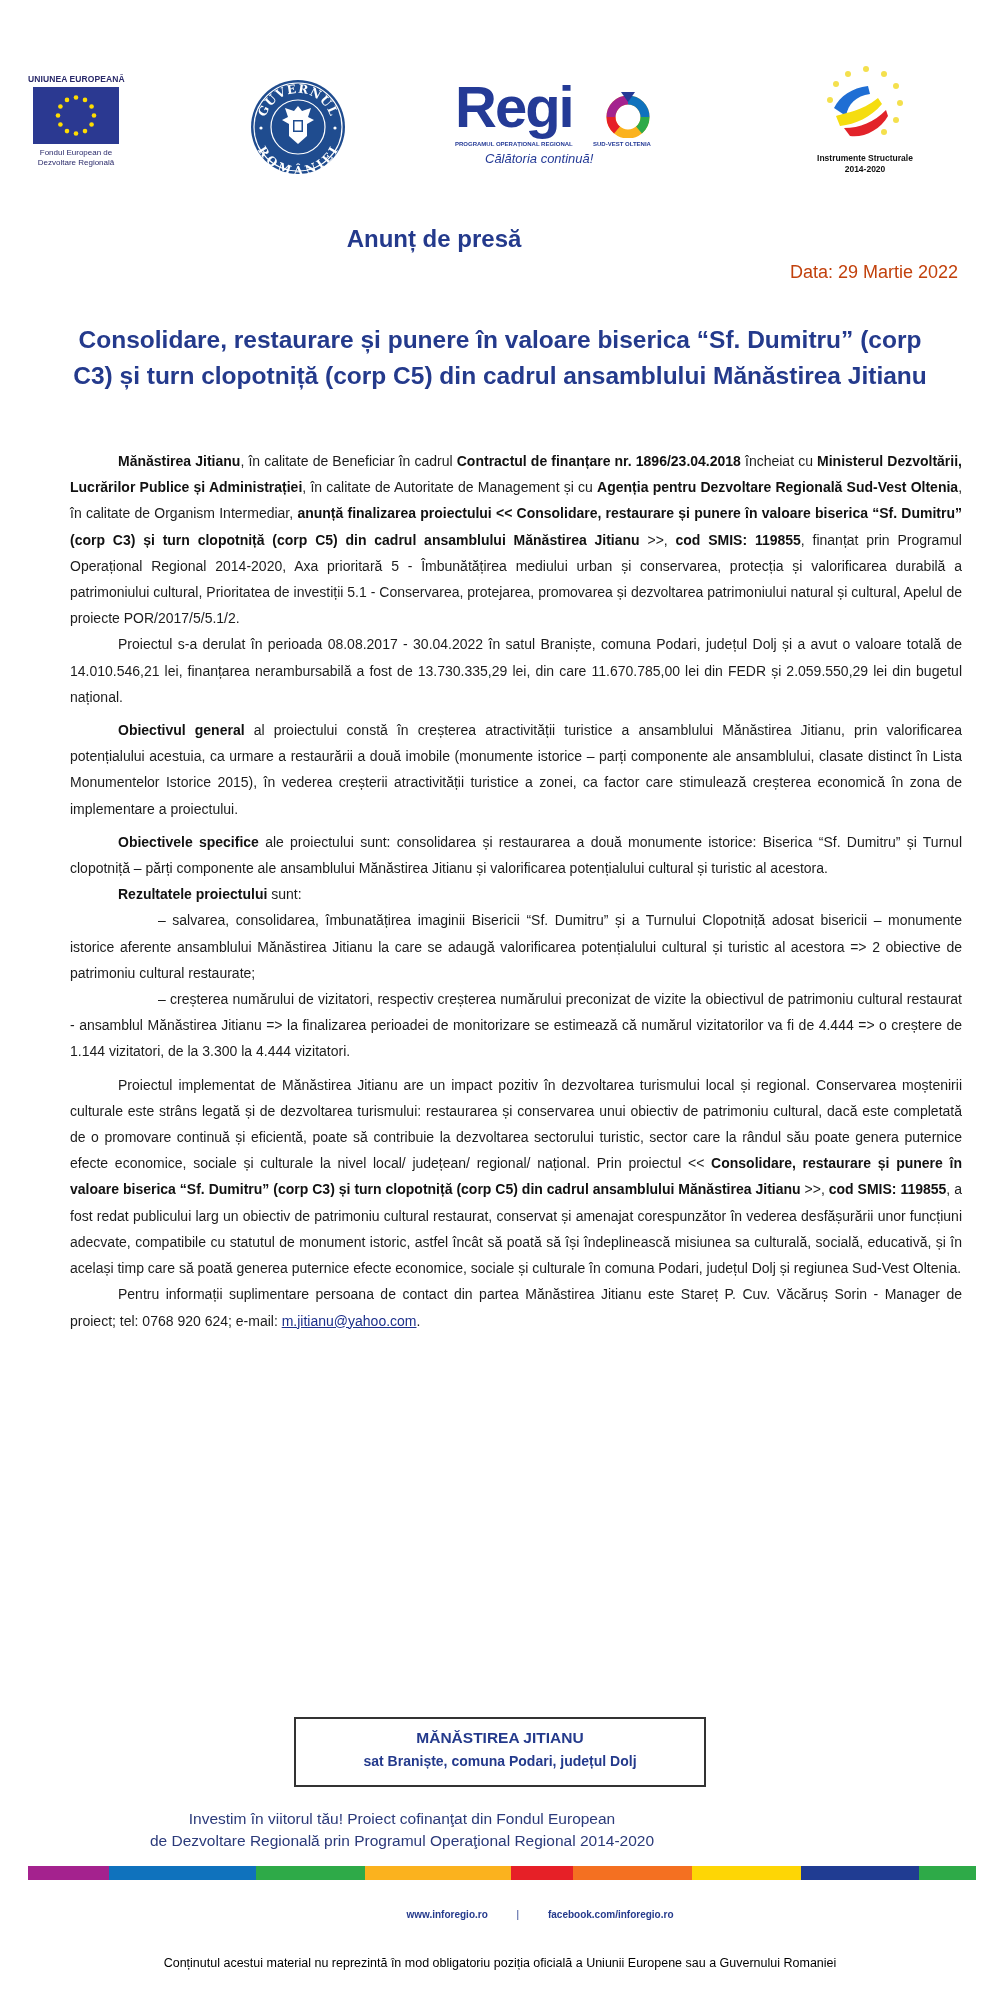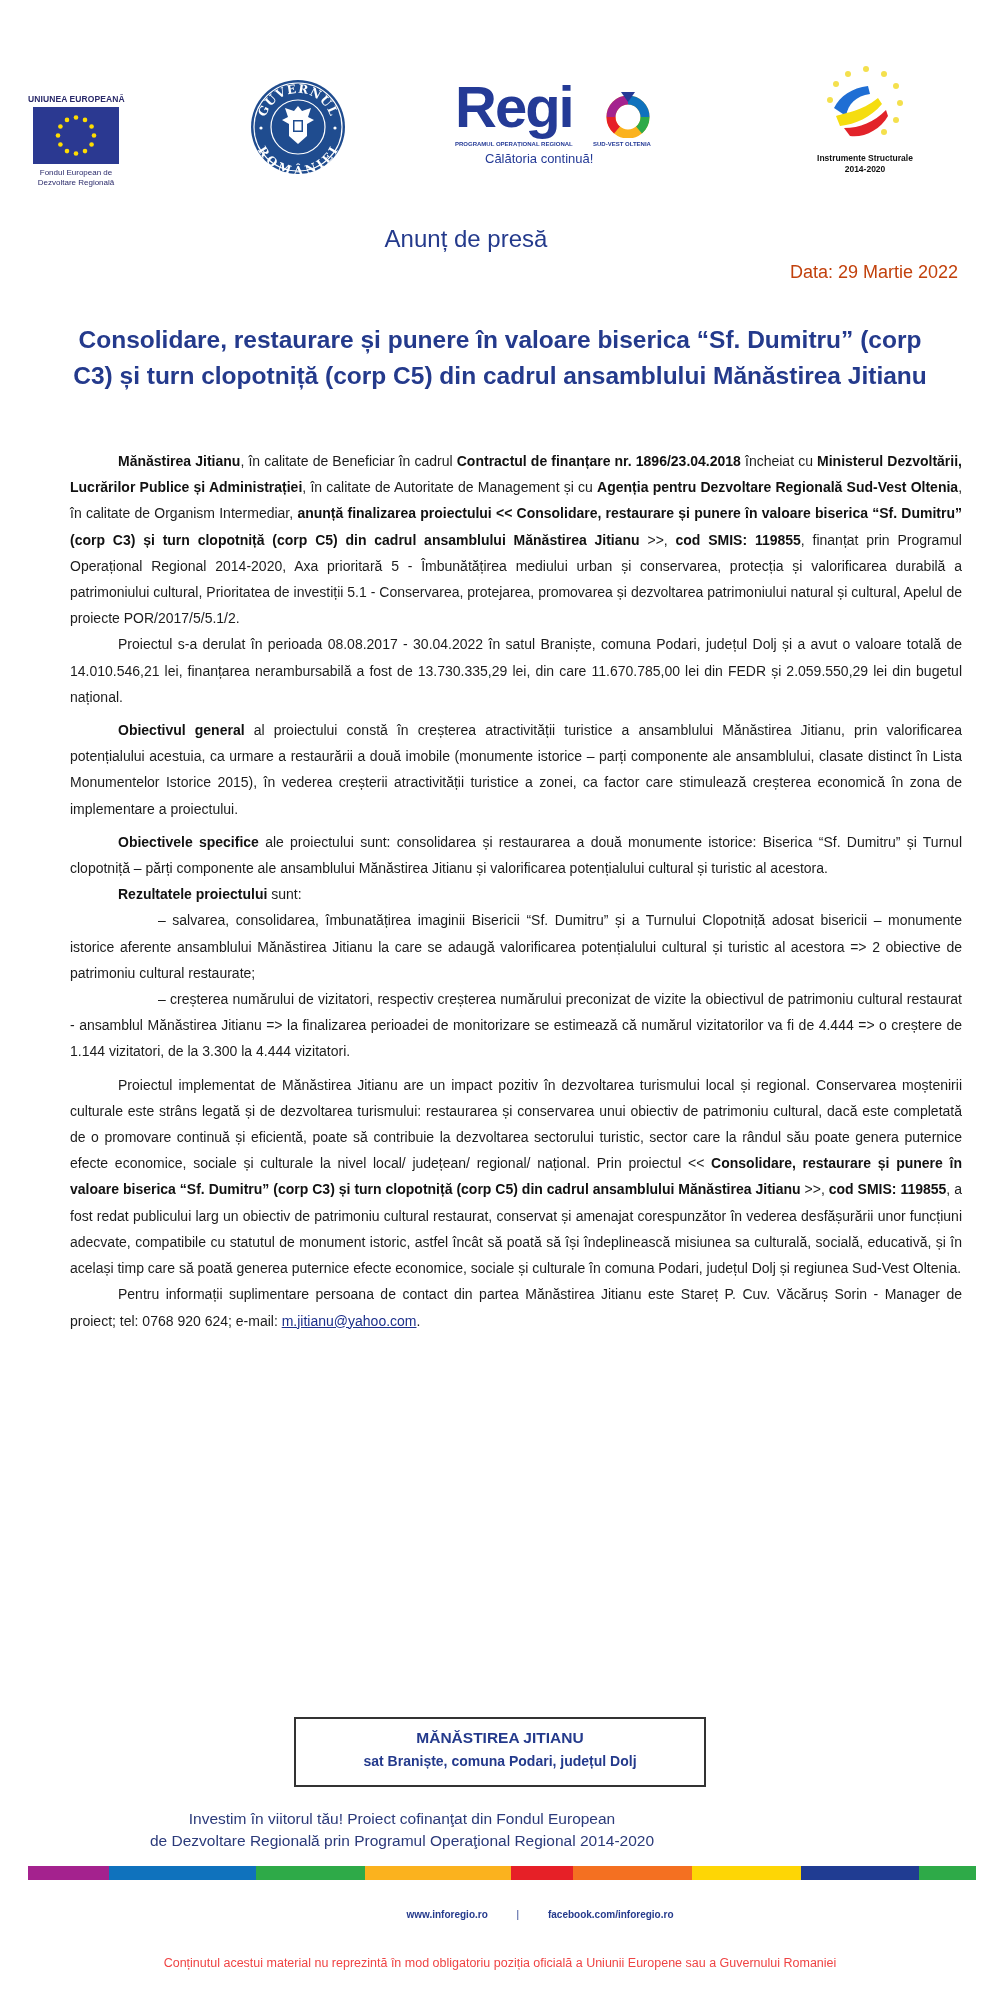--- a/index.html
+++ b/index.html
@@ -2,38 +2,38 @@
 <html><head>
   <meta charset="utf-8">
   <style>
     html, body { margin: 0; padding: 0; background: #ffffff; }
     body { width: 1000px; height: 1990px; position: relative; overflow: hidden;
            font-family: "Liberation Sans", sans-serif; color: #1a1a1a; }
     .abs { position: absolute; }
 
     
     .eu-logo { left: 28px; top: 74px; width: 96px; text-align: center; }
-    .eu-logo .cap { font-size: 8.5px; font-weight: bold; color: #2a2a6a; letter-spacing: 0.1px; white-space: nowrap; margin-top: 20px; }
+    .eu-logo .cap { font-size: 8.5px; font-weight: bold; color: #2a2a6a; letter-spacing: 0.1px; white-space: nowrap; }
     .eu-flag { width: 86px; height: 57px; background: #2b3991; margin: 3px auto 4px; position: relative; }
     .eu-logo .sub { font-size: 8px; color: #2a2a6a; line-height: 10px; }
 
     .gov-logo { left: 249px; top: 78px; width: 98px; height: 98px; }
 
     .regio-logo { left: 455px; top: 78px; width: 200px; height: 90px; }
     .regio-word { position: absolute; left: 0; top: 0; font-family: "Liberation Sans", sans-serif;
                   font-weight: bold; font-size: 58px; color: #243a96; letter-spacing: -2px; line-height: 58px; }
     .regio-o { position: absolute; left: 150px; top: 14px; width: 46px; height: 46px; }
     .regio-small { position: absolute; top: 63px; font-size: 6px; font-weight: bold; color: #243a96; white-space: nowrap; }
-    .regio-tag { position: absolute; left: 30px; top: 73px; font-size: 13px; color: #243a96; white-space: nowrap; }
+    .regio-tag { position: absolute; left: 30px; top: 73px; font-size: 13px; color: #243a96; white-space: nowrap; font-style: italic; }
 
     .is-logo { left: 800px; top: 60px; width: 130px; height: 120px; }
     .is-cap { position: absolute; left: 0; width: 130px; text-align: center; font-size: 8.5px; font-weight: bold; color: #111; line-height: 11px; }
 
     
-    .press-title { left: 0; width: 868px; top: 225px; text-align: center; font-size: 24px; font-weight: normal; color: #243a8c; padding-left: 32px; }
+    .press-title { left: 0; width: 868px; top: 225px; text-align: center; font-size: 24px; font-weight: bold; color: #243a8c; }
     .date { right: 42px; top: 262px; font-size: 18px; color: #c2410c; }
     .doc-title { left: 70px; width: 860px; top: 322px; text-align: center; font-size: 24.5px; font-weight: bold;
                  color: #243a8c; line-height: 36px; }
 
     
     .body { left: 70px; width: 892px; top: 448px; font-size: 14px; line-height: 26.2px; color: #1c1c1c; text-align: justify; }
     .body p { margin: 0; text-indent: 48px; }
     .body p.bullet { text-indent: 88px; }
     .body p.gap { margin-top: 7px; }
     .body b { font-weight: bold; color: #111; }
@@ -44,21 +44,21 @@
     .contact-box .t1 { margin-top: 10px; font-size: 15.5px; font-weight: bold; color: #243a8c; }
     .contact-box .t2 { margin-top: 6px; font-size: 14px; font-weight: bold; color: #243a8c; }
 
     .cofin { left: 0; width: 804px; top: 1808px; text-align: center; font-size: 15.5px; line-height: 22px; color: #2b3a7a; }
 
     .stripe { left: 28px; top: 1866px; width: 948px; height: 14px; display: flex; }
     .stripe span { height: 14px; display: block; }
 
     .links { left: 0; width: 1000px; top: 1909px; text-align: center; font-size: 10px; font-weight: bold; color: #243a8c; padding-left: 40px; }
     .links .sep { display: inline-block; margin: 0 26px; font-weight: normal; }
-    .disclaimer { left: 0; width: 1000px; top: 1956px; text-align: center; font-size: 12.5px; color: #ef4444; }
+    .disclaimer { left: 0; width: 1000px; top: 1956px; text-align: center; font-size: 12.5px; color: #000000; }
   </style>
 </head>
 <body>
 
 <div class="abs eu-logo">
   <div class="cap">UNIUNEA EUROPEANĂ</div>
   <div class="eu-flag">
     <svg width="86" height="57" viewBox="0 0 86 57" id="eu-stars">
         <circle cx="43" cy="10.5" r="2.3" fill="#ffdd00"></circle>
         <circle cx="52" cy="12.911542731880104" r="2.3" fill="#ffdd00"></circle>

